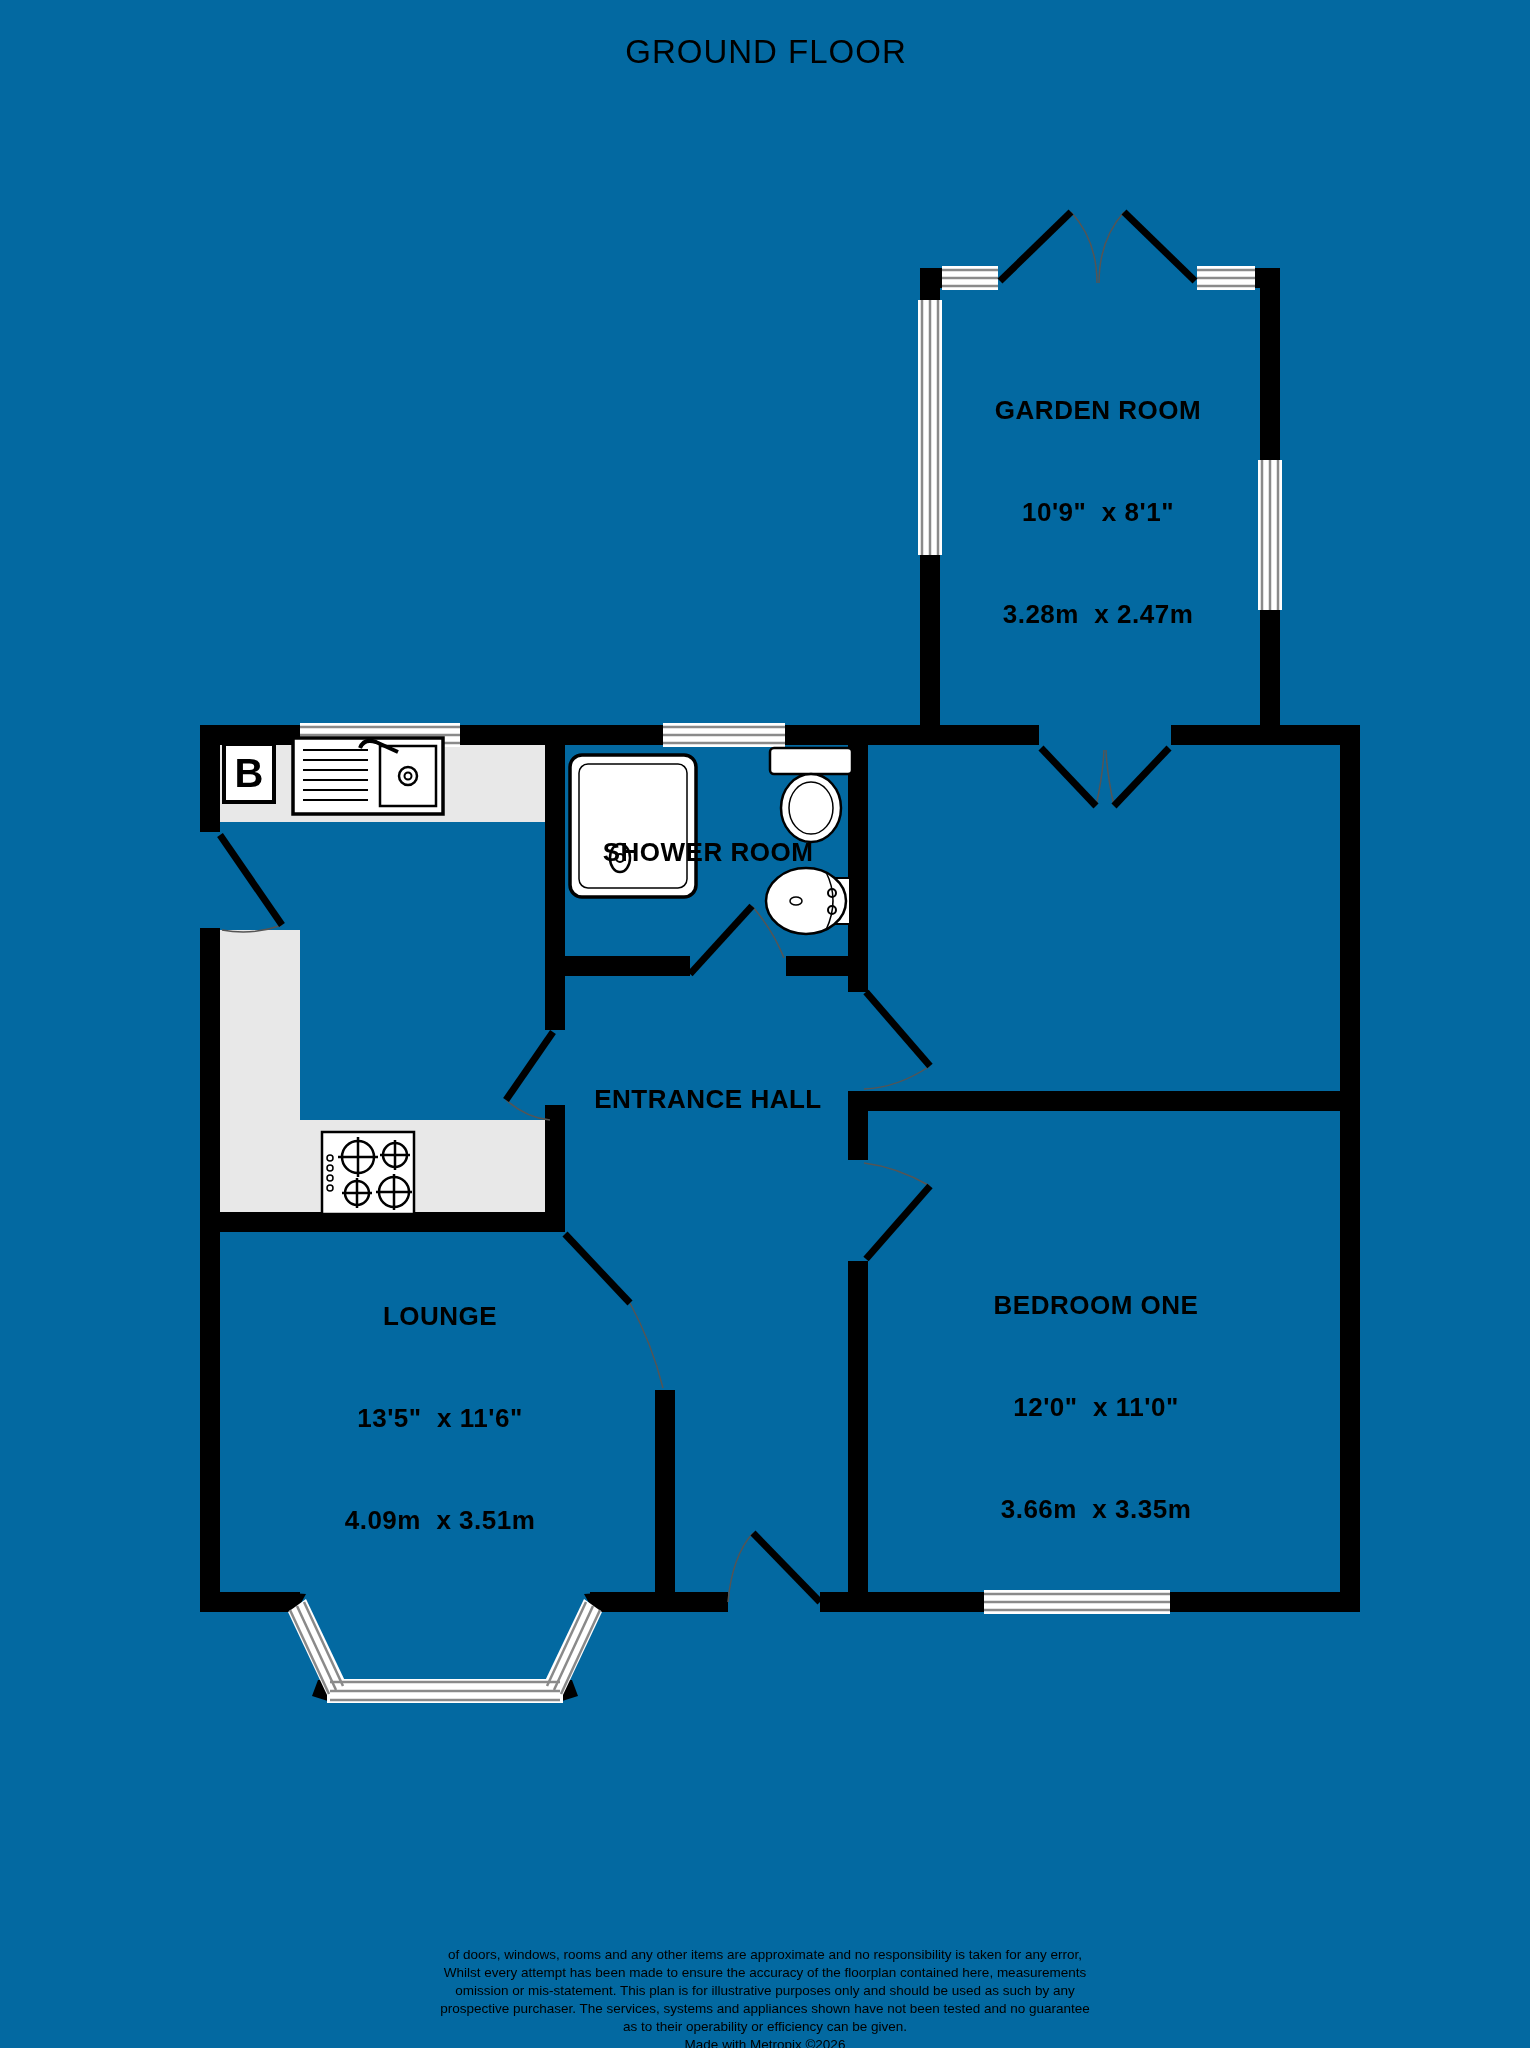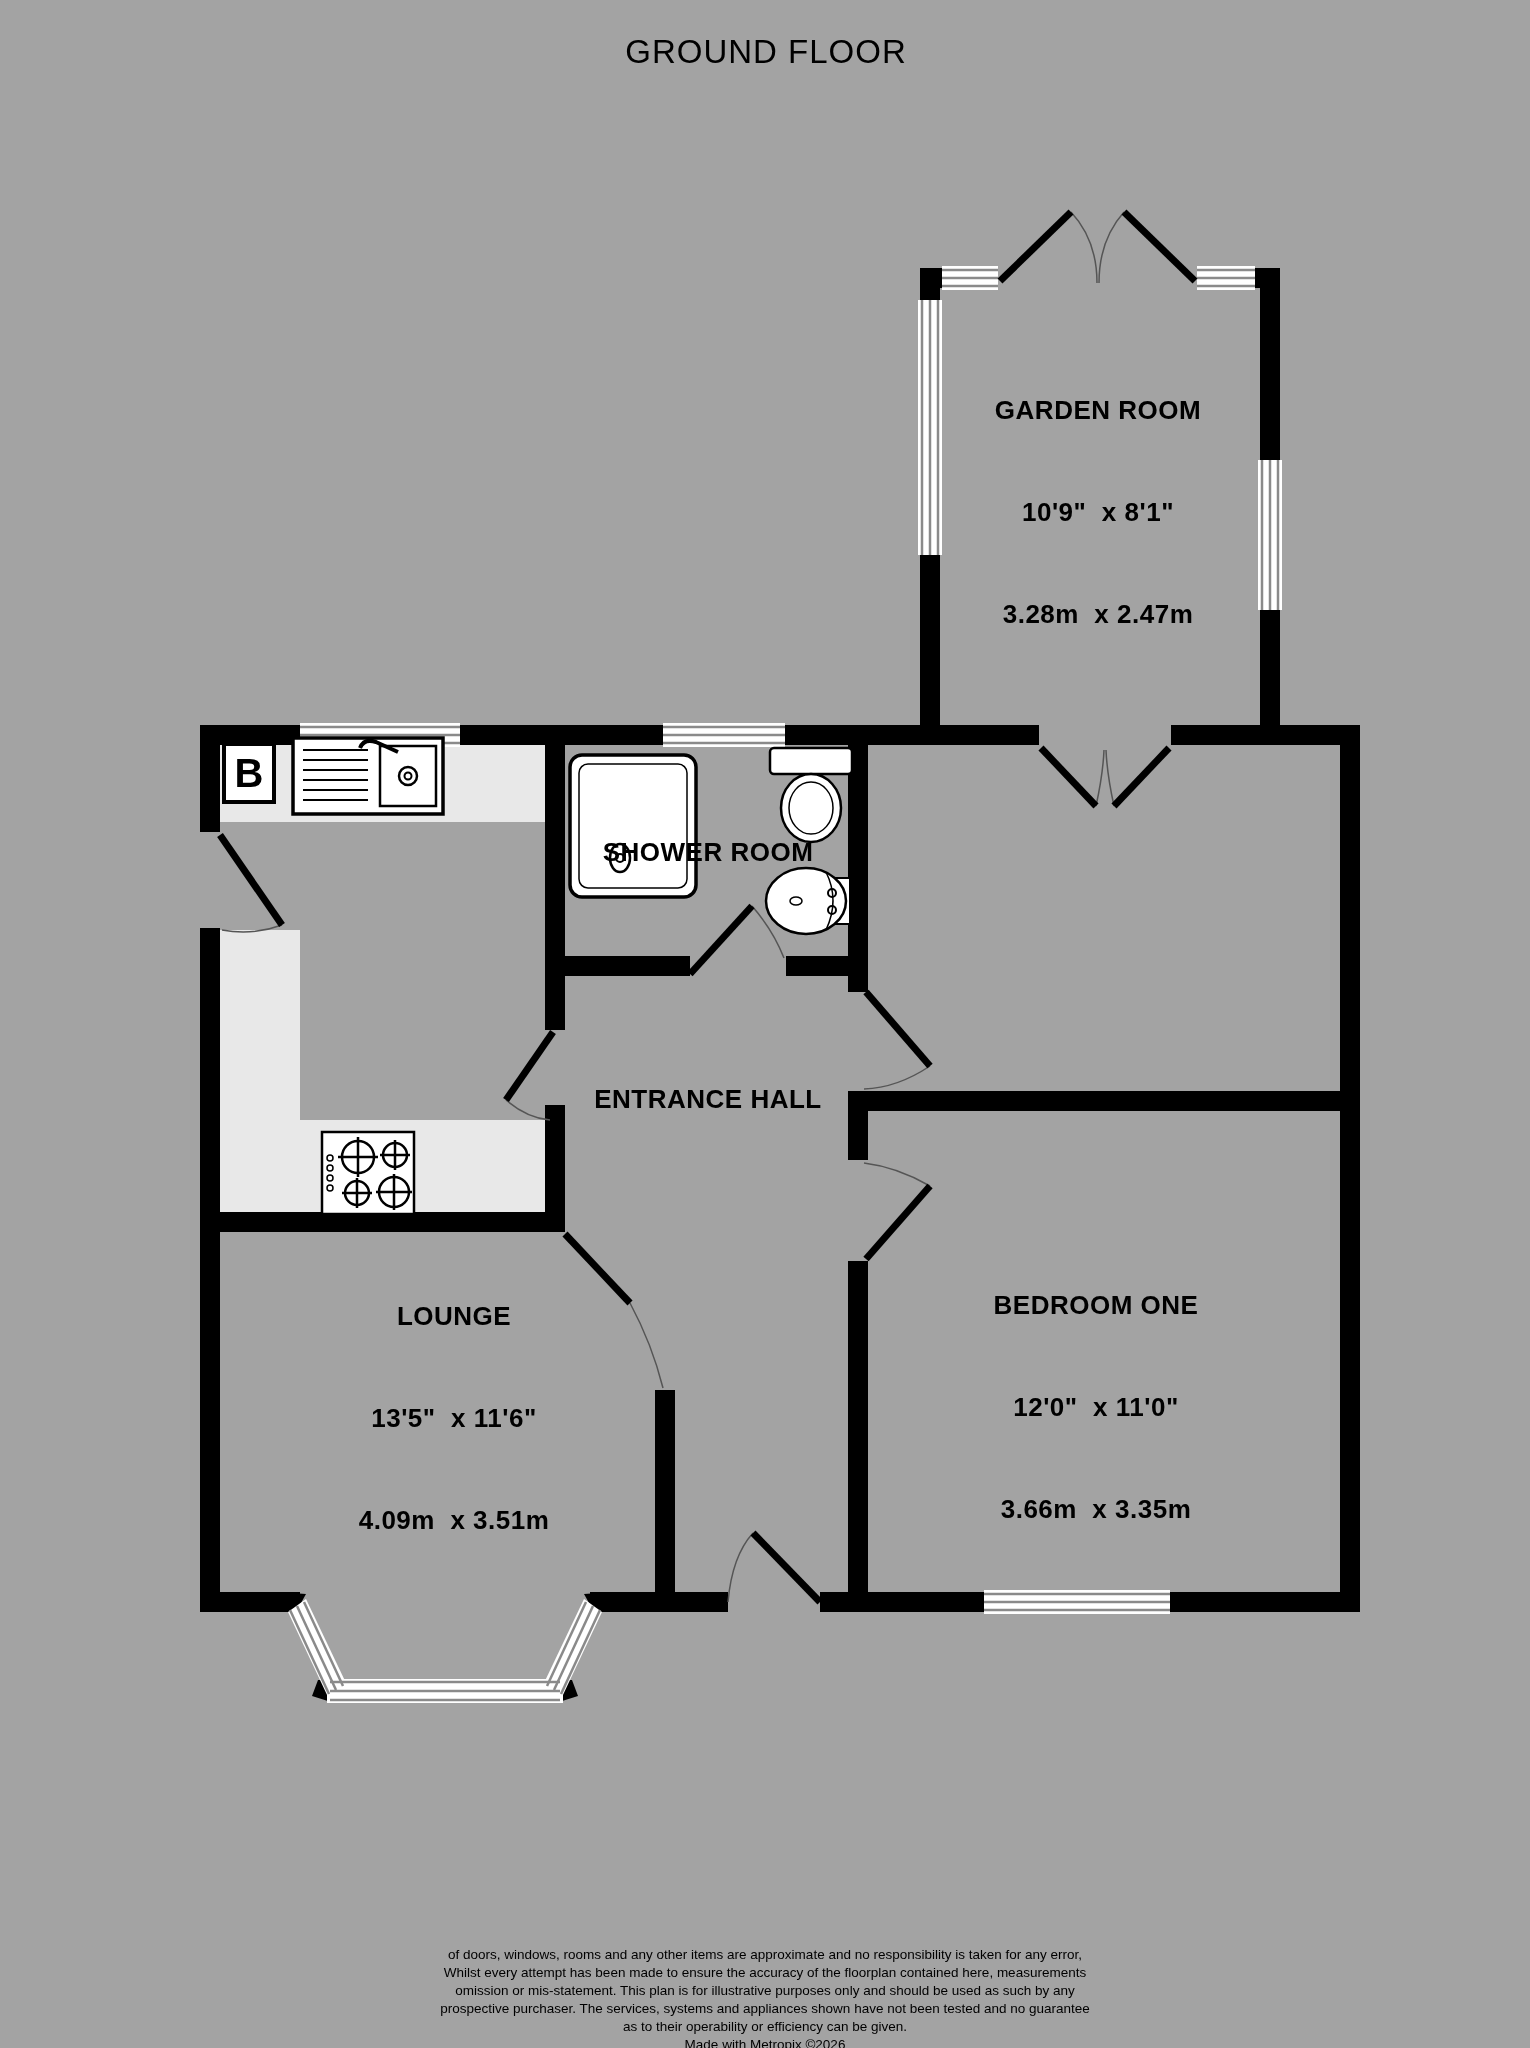--- a/index.html
+++ b/index.html
@@ -1,16 +1,16 @@
 <!DOCTYPE html>
 <html><head>
 <meta charset="utf-8">
 <style>
   html,body{margin:0;padding:0;background:#ffffff;}
-  #canvas{position:relative;width:1530px;height:2048px;background:#a3a3a3;overflow:hidden;
+  #canvas{position:relative;width:1530px;height:2048px;background:#0369a1;overflow:hidden;
           font-family:"Liberation Sans",sans-serif;color:#000;}
   #plan-svg{position:absolute;left:0;top:0;}
   .lbl{position:absolute;transform:translate(-50%,-50%);text-align:center;white-space:pre;
        font-weight:bold;font-size:26px;line-height:34px;letter-spacing:0.5px;}
   .lbl div{white-space:pre;}
   #title{position:absolute;left:766px;top:52px;transform:translate(-50%,-50%);
          font-size:33px;font-weight:400;letter-spacing:1px;white-space:pre;}
   #boiler{position:absolute;left:222px;top:742px;width:46px;height:54px;background:#fff;
           border:4px solid #000;display:flex;align-items:center;justify-content:center;
           font-size:40px;font-weight:bold;}
@@ -260,21 +260,21 @@
   <div class="lbl" style="left:708px;top:1099px;">
     <div>ENTRANCE HALL</div>
   </div>
 
   <div class="lbl" style="left:1096px;top:1407px;">
     <div>BEDROOM ONE</div>
     <div>12'0"  x 11'0"</div>
     <div>3.66m  x 3.35m</div>
   </div>
 
-  <div class="lbl" style="left:440px;top:1418px;margin-left:14px;">
+  <div class="lbl" style="left:440px;top:1418px;">
     <div>LOUNGE</div>
     <div>13'5"  x 11'6"</div>
     <div>4.09m  x 3.51m</div>
   </div>
 
   <div id="disclaimer">
     <div>of doors, windows, rooms and any other items are approximate and no responsibility is taken for any error,</div>
     <div>Whilst every attempt has been made to ensure the accuracy of the floorplan contained here, measurements</div>
     <div>omission or mis-statement. This plan is for illustrative purposes only and should be used as such by any</div>
     <div>prospective purchaser. The services, systems and appliances shown have not been tested and no guarantee</div>

